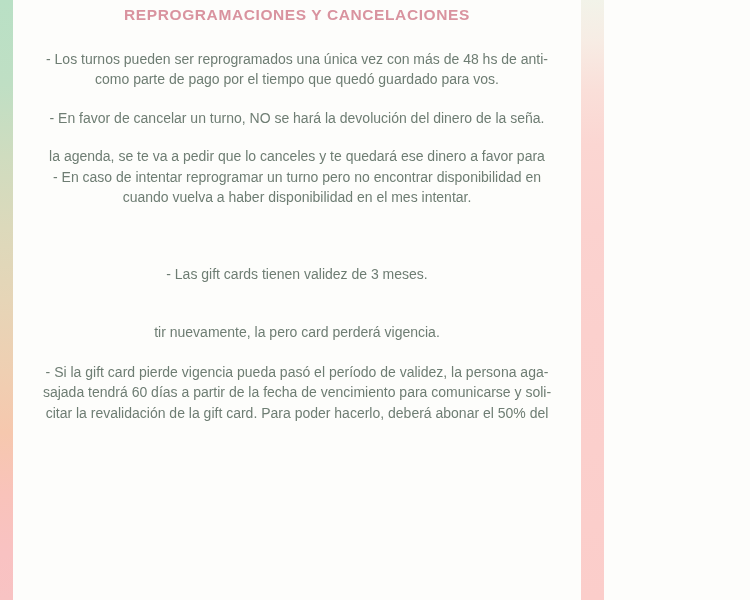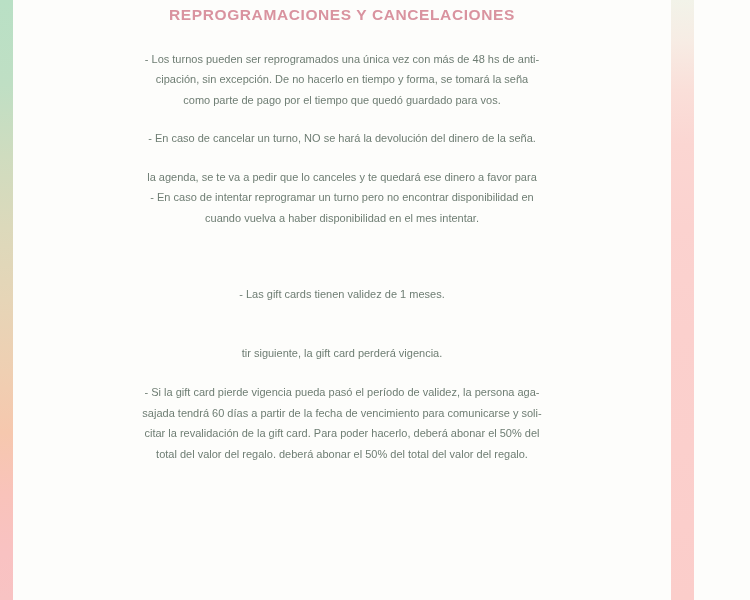--- a/index.html
+++ b/index.html
@@ -9,21 +9,21 @@
   body {
     width: 750px;
     height: 600px;
     overflow: hidden;
     background: #fdfdfb;
     font-family: "Liberation Sans", "DejaVu Sans", sans-serif;
   }
 
   .slide {
     position: relative;
-    width: 694px;
+    width: 604px;
     height: 600px;
     background: #fdfdfb;
     overflow: hidden;
   }
 
   
   .edge {
     position: absolute;
     top: 0;
     bottom: 0;
@@ -76,21 +76,21 @@
     line-height: 1.2;
     margin: 0;
     font-family: "Liberation Sans", "DejaVu Sans", sans-serif;
   }
   .heading-1 { padding-top: 6px; }
   .heading-2 { padding-top: 0; }
 
   .para {
     text-align: center;
     color: #6e7d73;
-    font-size: 11px;
+    font-size: 14px;
     line-height: 20.5px;
     margin: 0 auto;
     width: 556px;
     font-family: "Liberation Sans", "DejaVu Sans", sans-serif;
   }
 
   
   .sp-a { height: 24px; }
   .sp-b { height: 18px; }
   .sp-c { height: 18px; }
@@ -112,63 +112,61 @@
   <div class="edge edge-right"></div>
 
   <div class="content">
 
     <div class="heading heading-1">REPROGRAMACIONES Y CANCELACIONES</div>
 
     <div class="sp-a"></div>
 
     <p class="para">
       <span class="line">- Los turnos pueden ser reprogramados una única vez con más de 48 hs de anti-</span>
-      <span class="line">cipación, sin excepción. De no hacerlo en tiempo y forma, se tomará la seña</span>
       <span class="line">como parte de pago por el tiempo que quedó guardado para vos.</span>
     </p>
 
     <div class="sp-b"></div>
 
     <p class="para">
-      <span class="line">- En caso de cancelar un turno, NO se hará la devolución del dinero de la seña.</span>
+      <span class="line">- En favor de cancelar un turno, NO se hará la devolución del dinero de la seña.</span>
     </p>
 
     <div class="sp-c"></div>
 
     <p class="para">
       <span class="line">la agenda, se te va a pedir que lo canceles y te quedará ese dinero a favor para</span>
       <span class="line">- En caso de intentar reprogramar un turno pero no encontrar disponibilidad en</span>
       <span class="line">cuando vuelva a haber disponibilidad en el mes intentar.</span>
     </p>
 
     <div class="sp-d"></div>
 
 
     <div class="sp-e"></div>
 
     <p class="para">
-      <span class="line">- Las gift cards tienen validez de 1 meses.</span>
+      <span class="line">- Las gift cards tienen validez de 3 meses.</span>
     </p>
 
     <div class="sp-f"></div>
 
     <p class="para">
     </p>
 
     <div class="sp-g"></div>
 
     <p class="para">
-      <span class="line">tir siguiente, la gift card perderá vigencia.</span>
+      <span class="line">tir nuevamente, la pero card perderá vigencia.</span>
     </p>
 
     <div class="sp-h"></div>
 
     <p class="para">
       <span class="line">- Si la gift card pierde vigencia pueda pasó el período de validez, la persona aga-</span>
       <span class="line">sajada tendrá 60 días a partir de la fecha de vencimiento para comunicarse y soli-</span>
       <span class="line">citar la revalidación de la gift card. Para poder hacerlo, deberá abonar el 50% del</span>
-      <span class="line">total del valor del regalo. deberá abonar el 50% del total del valor del regalo.</span>
     </p>
 
     <div class="sp-i"></div>
 
   </div>
 </div>
 
 </body></html>

